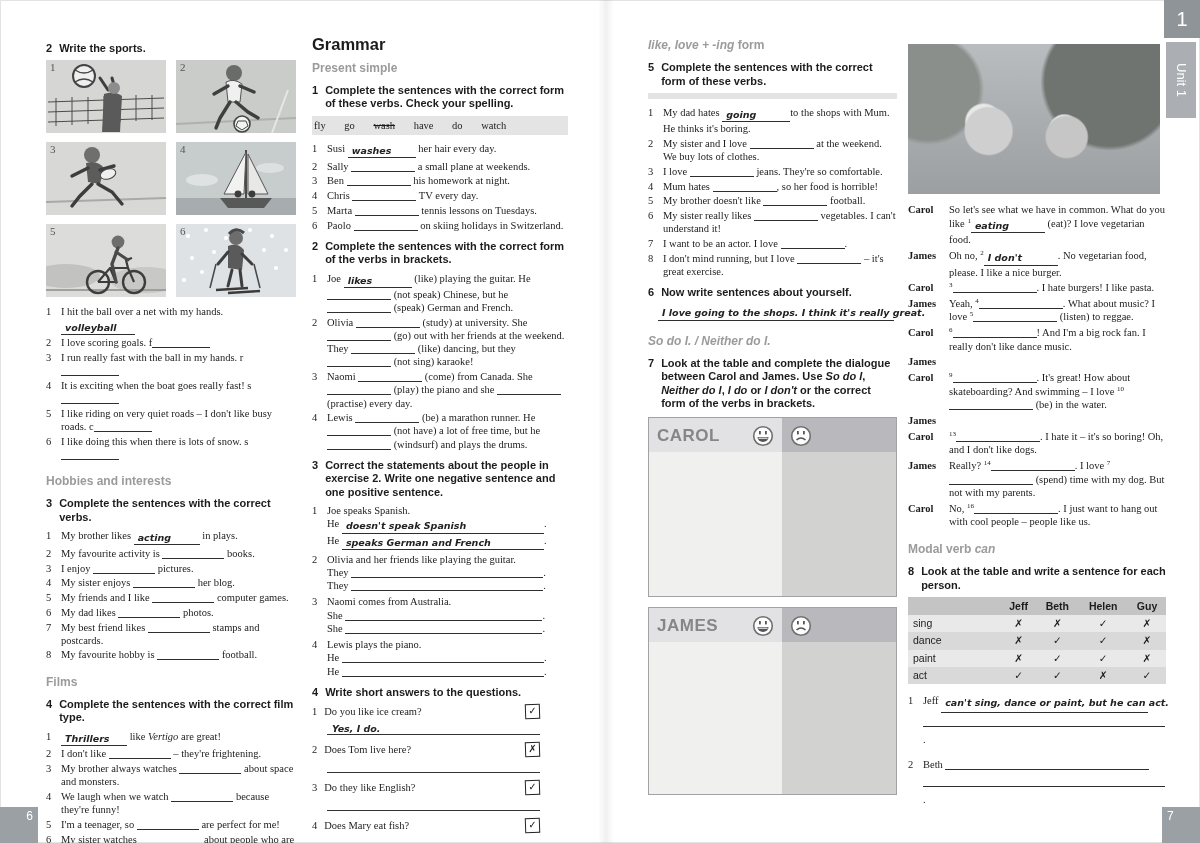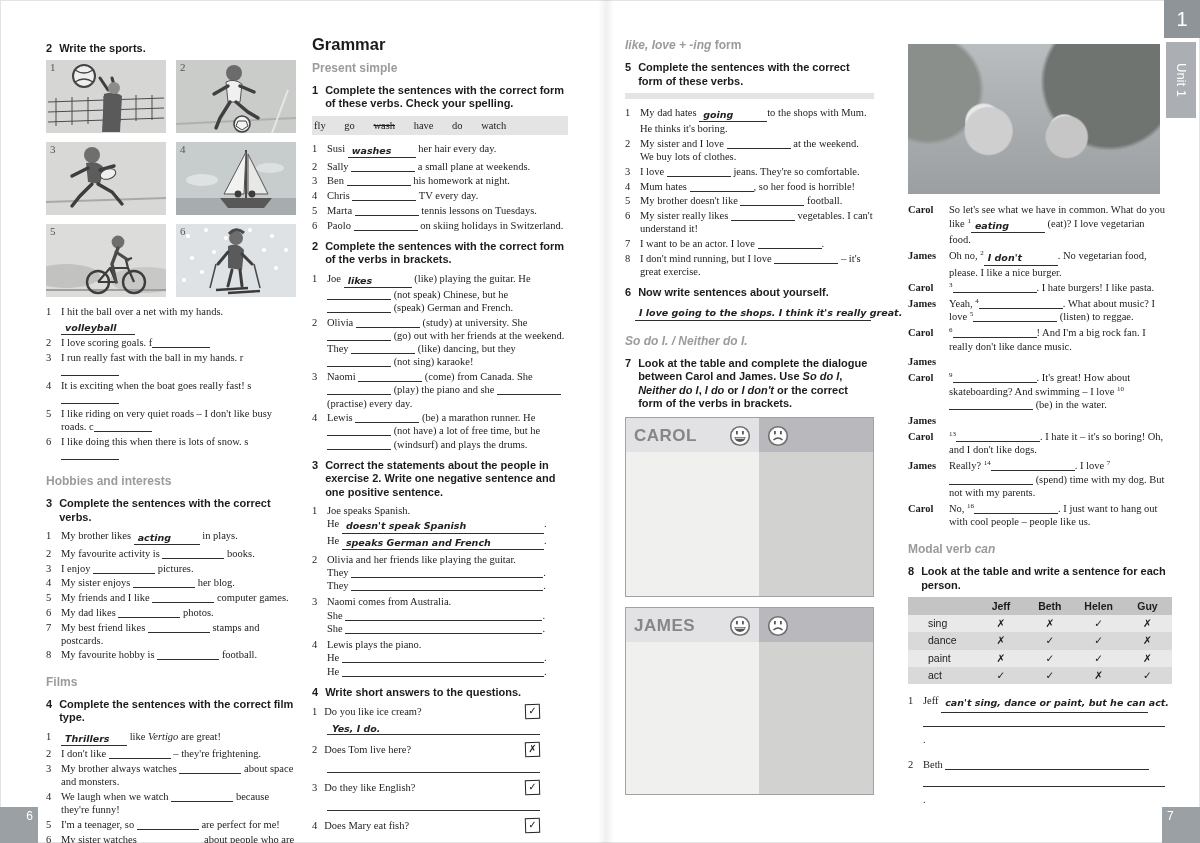--- a/index.html
+++ b/index.html
@@ -4,21 +4,21 @@
 <style>
   html,body{margin:0;padding:0}
   body{width:1200px;height:843px;position:relative;background:#fff;
        font-family:"Liberation Serif",serif;font-size:10.5px;color:#1c1c1c;overflow:hidden}
   .frame{position:absolute;inset:0;border:1px solid #e3e3e3;pointer-events:none}
   .gutter{position:absolute;left:598px;top:0;width:16px;height:100%;
           background:linear-gradient(90deg,rgba(0,0,0,0) 0%,rgba(0,0,0,.06) 50%,rgba(0,0,0,0) 100%)}
   .col{position:absolute;line-height:1.26}
   #col1{left:46px;top:34px;width:252px}
   #col2{left:312px;top:34px;width:256px}
-  #col3{left:625px;top:34px;width:249px}
+  #col3{left:648px;top:34px;width:249px}
   #col4{left:908px;top:44px;width:258px}
 
   .big-head{font-family:"Liberation Sans",sans-serif;font-weight:bold;font-size:16.5px;margin:0 0 4px}
   .sec{font-family:"Liberation Sans",sans-serif;font-weight:bold;color:#9b9b9b;font-size:12px;margin:13px 0 5px}
   .sec i{font-style:italic}
   .ex-title{display:flex;gap:7px;font-family:"Liberation Sans",sans-serif;font-weight:bold;
             font-size:11px;line-height:1.22;margin:8px 0 5px}
   .ex-title .xn{flex-shrink:0}
   .items{margin:0}
   .item{display:flex;gap:7px;margin:1.5px 0}
@@ -66,21 +66,21 @@
   .dlg-text{flex:1}
   .dlg-text .blank{width:84px}
 
   
   .cantab{width:100%;border-collapse:collapse;margin:5px 0 8px;
           font-family:"Liberation Sans",sans-serif;font-size:10.5px}
   .cantab th{background:#c4c4c4;font-weight:bold;padding:2.5px 3px;text-align:center}
   .cantab th:first-child{width:36%}
   .cantab tr.odd td{background:#e9e9e9}
   .cantab tr.even td{background:#d9d9d9}
-  .cantab td{padding:2px 20px}
+  .cantab td{padding:2px 5px}
   .cantab td.mk{text-align:center;font-family:"DejaVu Sans",sans-serif;font-weight:bold}
 
   
   .tab1{position:absolute;right:0;top:0;width:36px;height:38px;background:#8f9498;color:#fff;
         font-family:"Liberation Sans",sans-serif;font-size:20px;display:flex;align-items:center;justify-content:center}
   .tabu{position:absolute;right:4px;top:42px;width:30px;height:76px;background:#abafb3;color:#fff;
         font-family:"Liberation Sans",sans-serif;font-size:13px;display:flex;align-items:center;justify-content:center;
         writing-mode:vertical-rl}
   .pgl,.pgr{position:absolute;bottom:0;width:38px;height:36px;background:#9aa0a3;color:#fff;
         font-family:"Liberation Sans",sans-serif;font-size:12px;padding:2px 5px;box-sizing:border-box}

